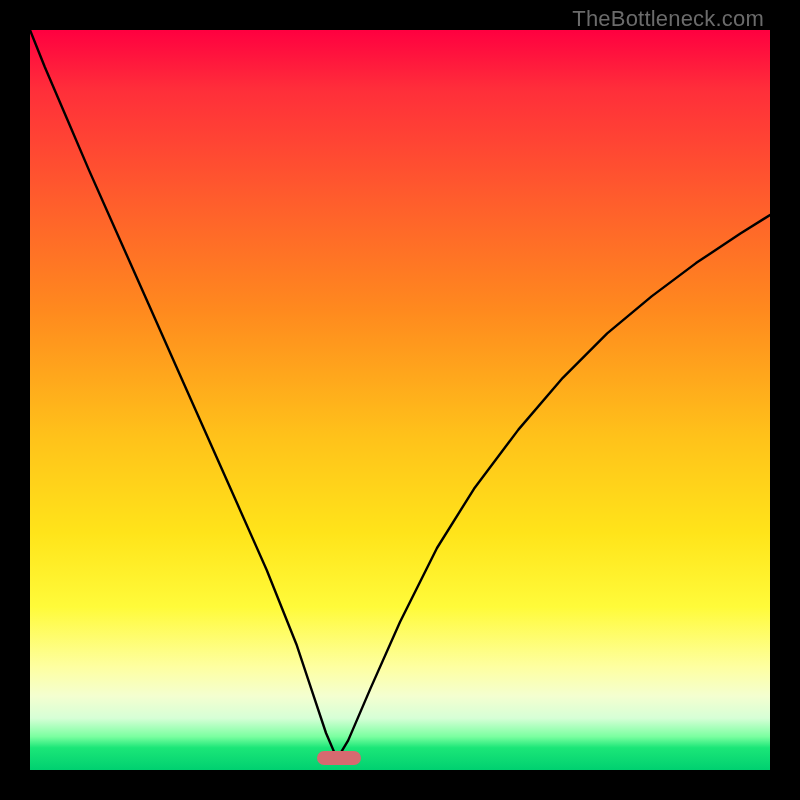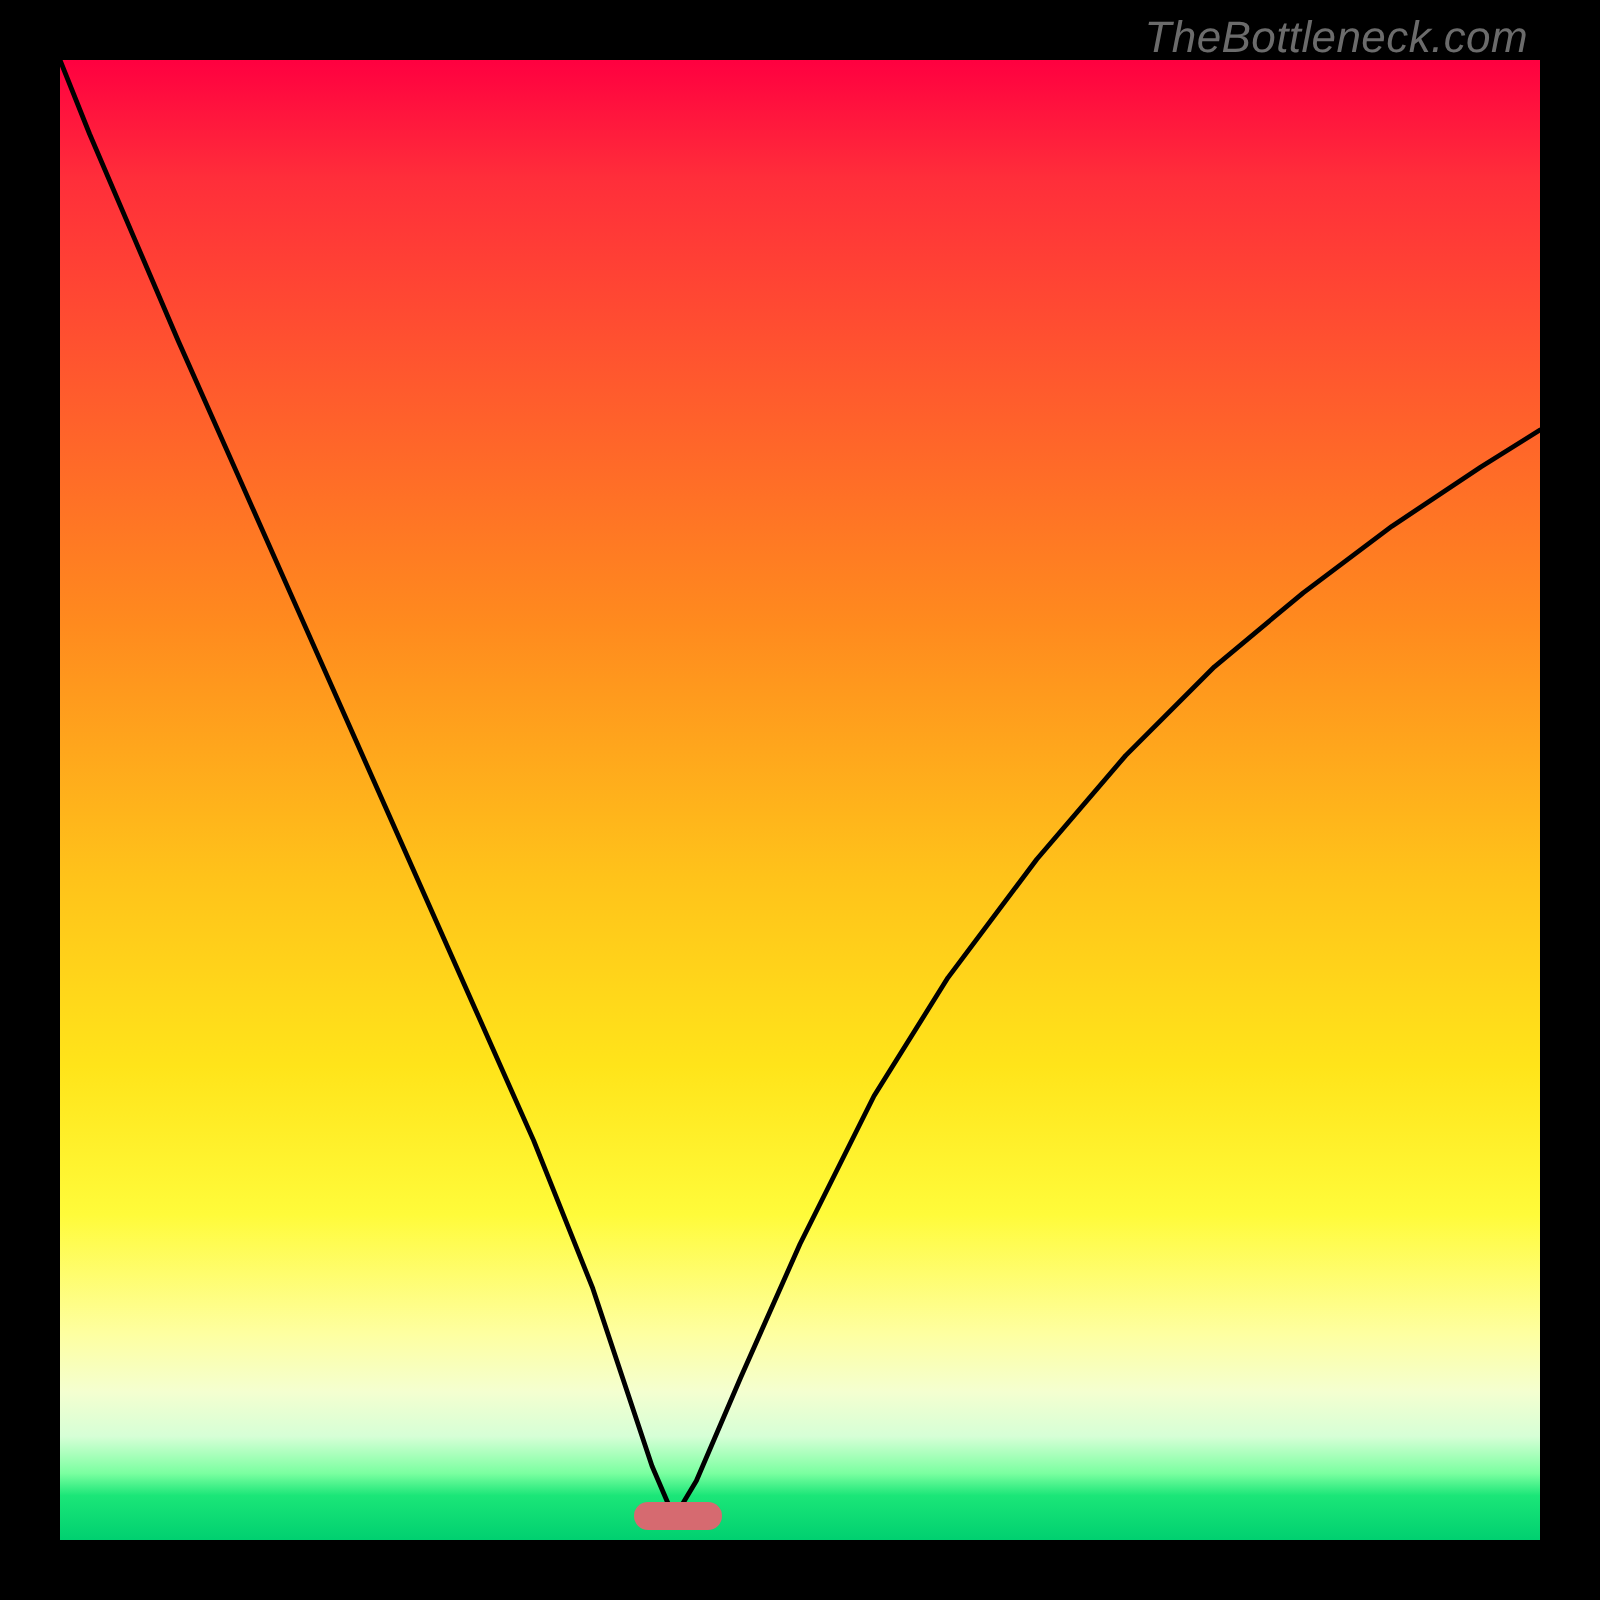--- a/index.html
+++ b/index.html
@@ -8,21 +8,20 @@
     width: 800px;
     height: 800px;
     overflow: hidden;
     background: #000;
     font-family: Arial, Helvetica, sans-serif;
   }
   .frame {
     position: absolute;
     inset: 0;
     background: #000;
-    font-style: italic;
   }
   .plot {
     position: absolute;
     left: 30px;
     top: 30px;
     width: 740px;
     height: 740px;
     background: linear-gradient(
       to bottom,
       #ff0040 0%,

